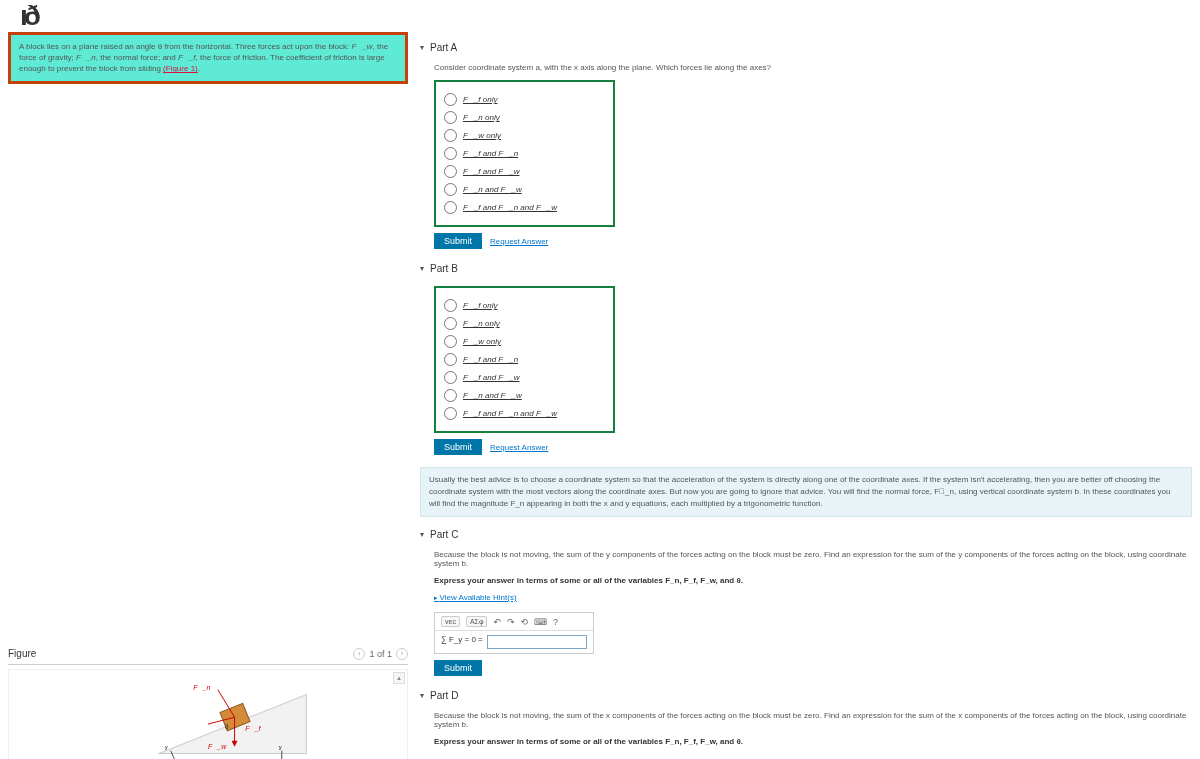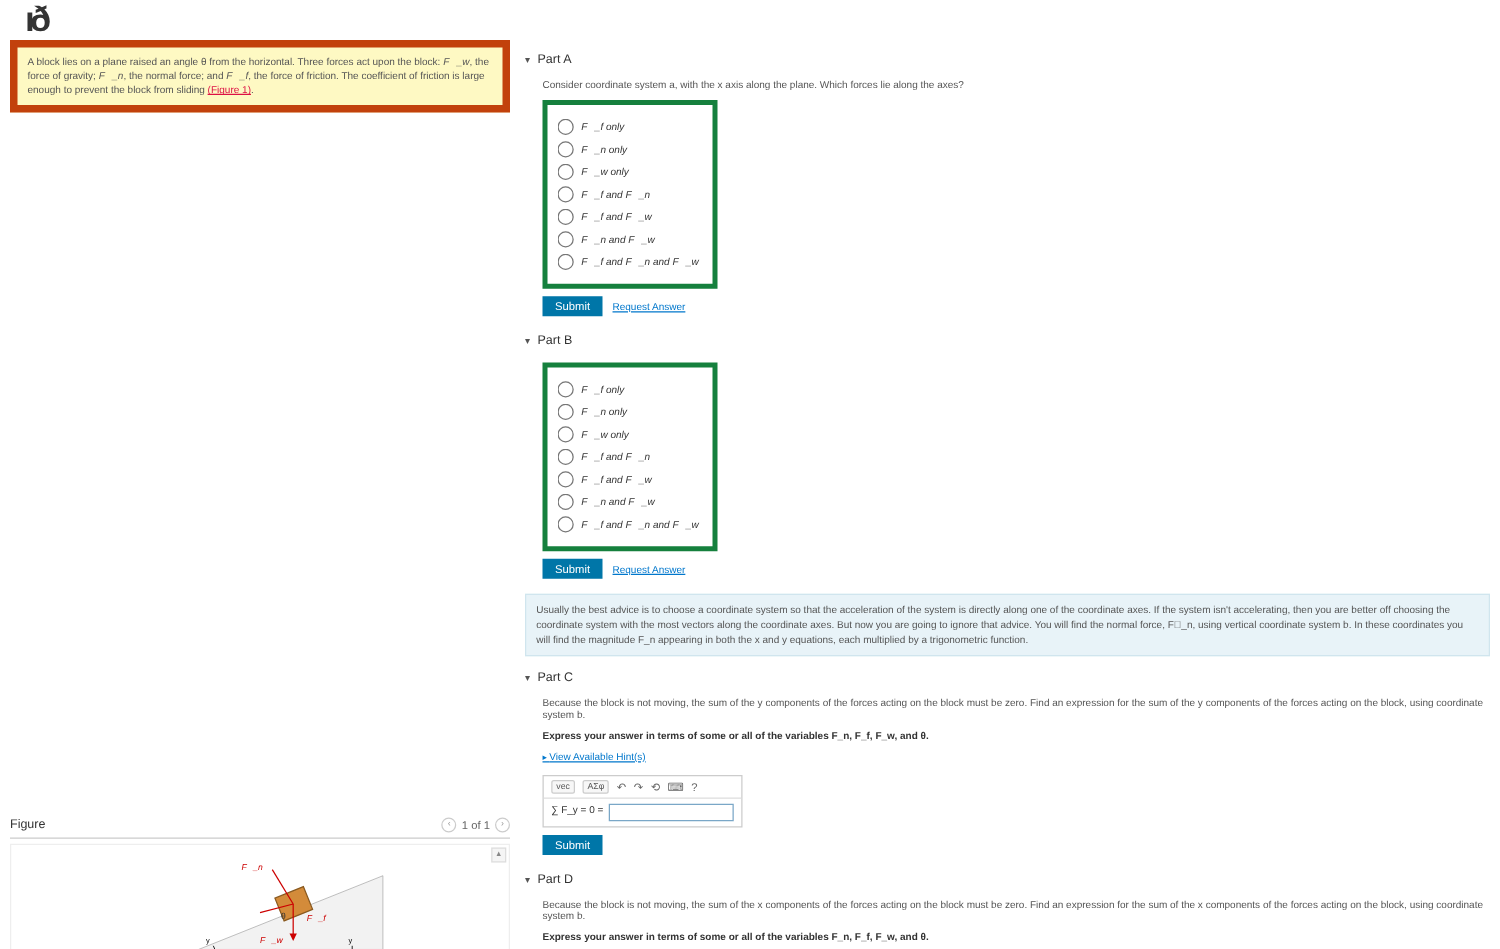--- a/index.html
+++ b/index.html
@@ -1,41 +1,41 @@
 <!DOCTYPE html>
 <html><head>
 <meta charset="utf-8">
 <style>
   * { box-sizing: border-box; margin: 0; padding: 0; }
   body { font-family: Arial, Helvetica, sans-serif; font-size: 9px; color: #333; background: #fff; width: 1200px; }
   .logo { font-size: 28px; font-weight: 900; padding: 0 8px; letter-spacing: -4px; margin-left: 12px; }
   .main { display: flex; gap: 12px; padding: 0 8px; }
   .left-col { width: 400px; flex-shrink: 0; }
   .right-col { flex: 1; }
-  .intro-box { background: #fef9c3; border: 6px solid #c2410c; padding: 6px 8px; font-size: 8px; color: #555; line-height: 1.4; }
+  .intro-box { background: #5eead4; border: 3px solid #c2410c; padding: 6px 8px; font-size: 8px; color: #555; line-height: 1.4; }
   .intro-box a { color: #d14; text-decoration: underline; }
   .force { font-style: italic; }
   .figure-section { margin-top: 560px; }
   .figure-header { display: flex; justify-content: space-between; align-items: center; border-bottom: 1px solid #ccc; padding: 4px 0; font-size: 10px; }
   .figure-nav { font-size: 9px; color: #666; display: flex; align-items: center; gap: 4px; }
   .nav-btn { border: 1px solid #ccc; border-radius: 50%; width: 12px; height: 12px; display: inline-flex; align-items: center; justify-content: center; font-size: 7px; color: #999; }
   .figure-body { height: 120px; position: relative; background: #fff; border: 1px solid #eee; margin-top: 4px; overflow:hidden;}
   .scroll-up, .scroll-down { position: absolute; right: 2px; width: 12px; height: 12px; background: #f5f5f5; border: 1px solid #ddd; font-size: 7px; text-align: center; color: #888; line-height: 10px; }
   .scroll-up { top: 2px; }
   .fig-svg { width: 100%; height: 100%; }
 
   .part { margin-top: 6px; }
   .part-header { display: flex; align-items: center; gap: 6px; font-size: 10px; padding: 4px 0; }
   .toggle { font-size: 8px; color: #555; }
   .part-body { padding: 2px 0 4px 14px; }
   .qtext { font-size: 8px; color: #555; margin: 4px 0 8px; }
   .instr { font-size: 8px; color: #333; font-weight: bold; margin: 4px 0; }
   .hint-link { color: #0077cc; font-size: 8px; margin: 4px 0; display: inline-block; }
   .hint-link::before { content: "▸ "; font-size: 7px; }
-  .options-box { border: 4px solid #15803d; background: #fff; padding: 6px 8px; width: 140px; margin: 6px 0; }
+  .options-box { border: 2px solid #15803d; background: #fff; padding: 6px 8px; width: 181px; margin: 6px 0; text-decoration: underline; }
   .opt { display: flex; align-items: center; gap: 6px; margin: 5px 0; font-size: 8px; }
   .opt input { margin:0; }
   .btn-row { display: flex; align-items: center; gap: 8px; margin-top: 6px; }
   .submit-btn { background: #0076a8; color: #fff; border: none; padding: 3px 10px; font-size: 9px; cursor: pointer; }
   .request-link { color: #0077cc; text-decoration: underline; font-size: 8px; }
   .info-box { background: #e8f3f8; border: 1px solid #d0e5ee; padding: 6px 8px; font-size: 8px; color: #555; line-height: 1.5; margin: 8px 0; }
   .answer-box { border: 1px solid #ccc; width: 160px; background: #fff; margin: 6px 0; }
   .answer-tools { border-bottom: 1px solid #ddd; padding: 3px 6px; display: flex; gap: 6px; align-items: center; font-size: 9px; color: #666; }
   .tool-btn { border: 1px solid #ccc; padding: 1px 3px; font-size: 7px; background: #f7f7f7; color:#555; border-radius:2px;}
   .tool-ico { font-size: 9px; color: #666; }

